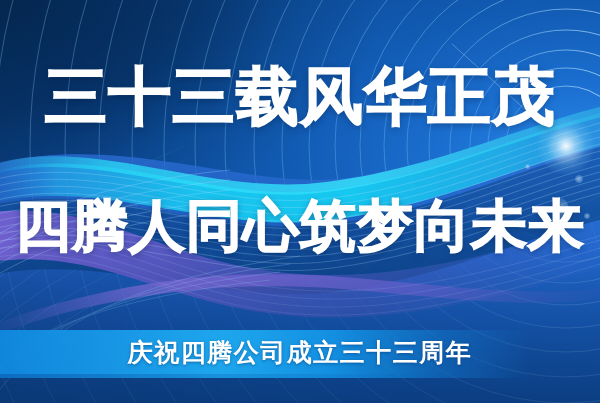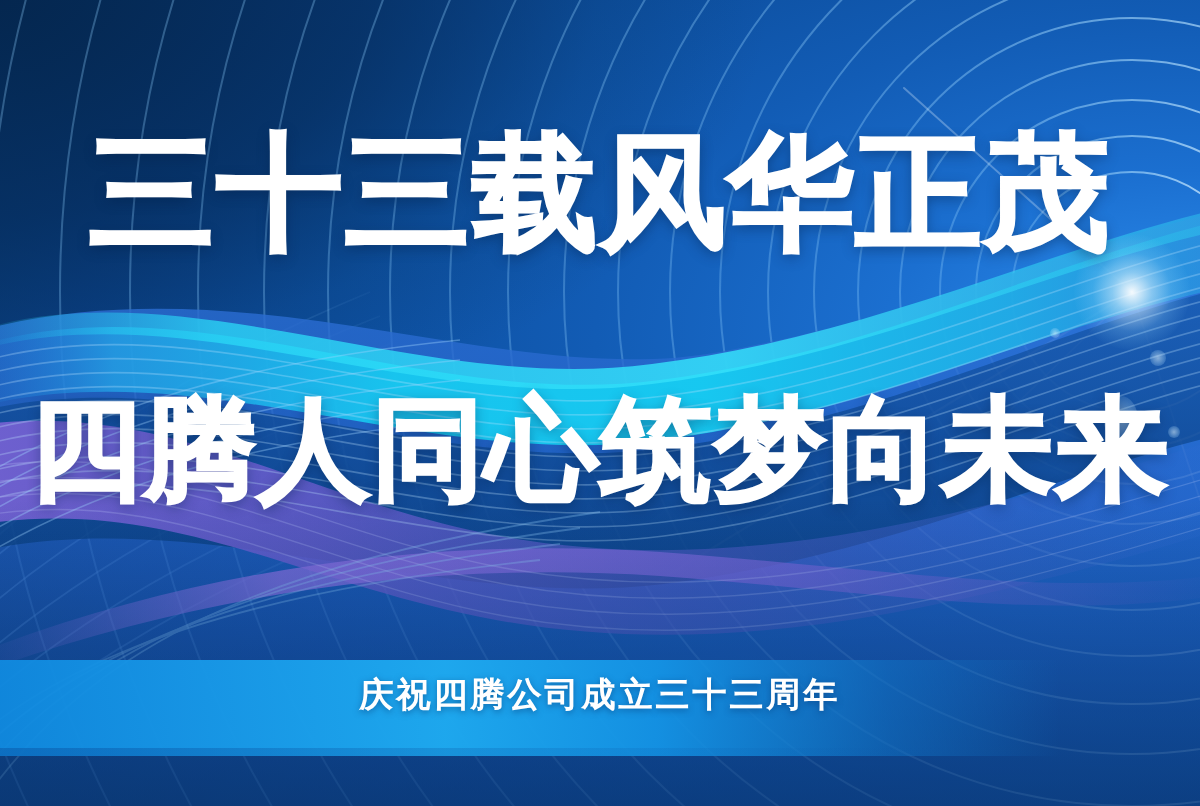--- a/index.html
+++ b/index.html
@@ -296,16 +296,16 @@
   <div class="txt-wrap" id="headline-1">
     <span class="headline" style="font-size: 62.9px;">三十三载风华正茂</span>
   </div>
 
   <div class="txt-wrap" id="headline-2">
     <span class="headline" style="font-size: 56px;">四腾人同心筑梦向未来</span>
   </div>
 
   <div id="subtitle-band"></div>
   <div class="txt-wrap" id="subtitle-wrap">
-    <span class="subtitle" style="font-size: 17px;">庆祝四腾公司成立三十三周年</span>
+    <span class="subtitle" style="font-size: 25px;">庆祝四腾公司成立三十三周年</span>
   </div>
 
 </div>
 
 </body></html>

